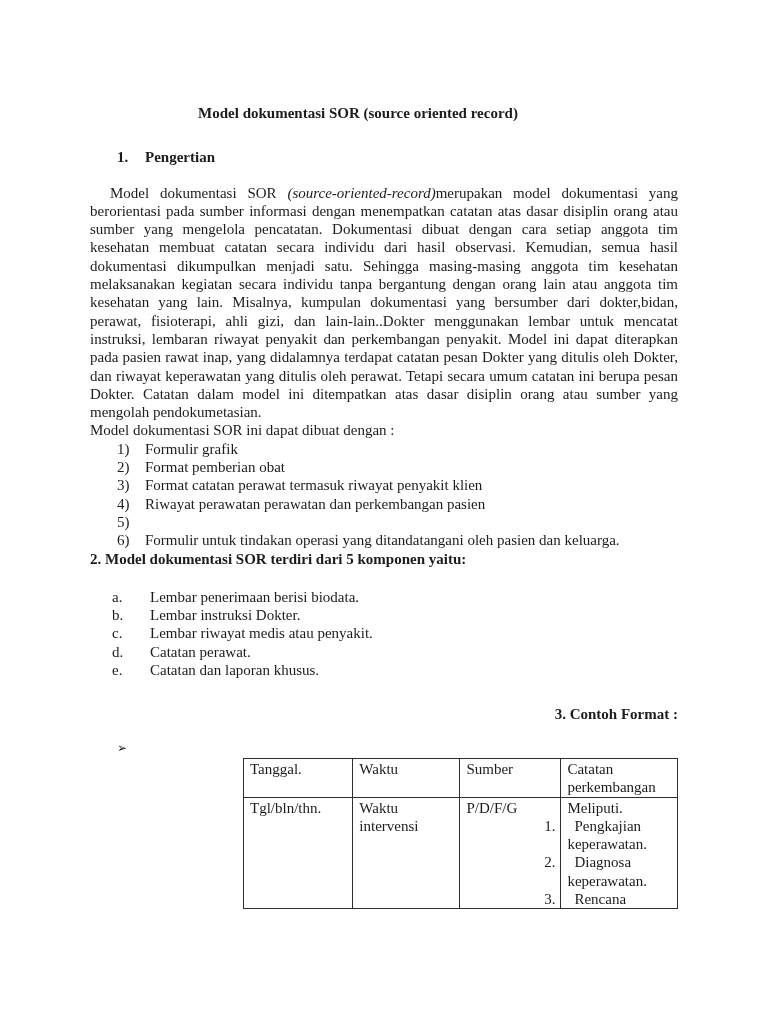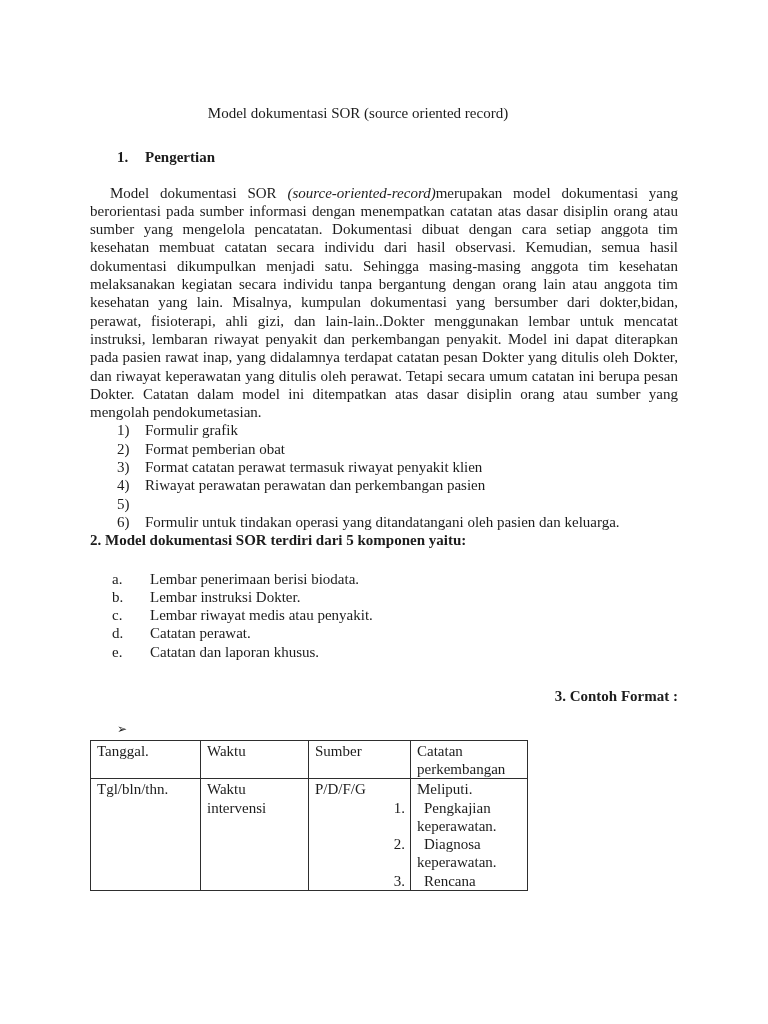--- a/index.html
+++ b/index.html
@@ -18,21 +18,21 @@
     line-height: 18.3px;
     color: #1c1c1c;
   }
   .content {
     padding: 0 90px;
   }
   .doc-title {
     padding-top: 104px;
     padding-right: 52px;
     text-align: center;
-    font-weight: normal;
+    font-weight: bold;
   }
   .h-num {
     margin-top: 26px;
     padding-left: 27px;
     font-weight: bold;
     display: flex;
   }
   .h-num .marker { width: 28px; flex: none; }
   .para {
     margin: 17px 0 0 0;
@@ -61,20 +61,21 @@
   }
   .bullet-row .bmarker {
     width: 28px;
     flex: none;
     font-family: "DejaVu Sans", sans-serif;
     font-size: 12px;
   }
   table.sor {
     border-collapse: collapse;
     table-layout: fixed;
+    margin-left: 153px;
     margin-top: 1px;
   }
   table.sor td {
     border: 1px solid #2e2e2e;
     vertical-align: top;
     padding: 1px 4px 0 6px;
     font-weight: normal;
     text-align: left;
     overflow: hidden;
   }
@@ -91,20 +92,21 @@
 
     <div class="doc-title">Model dokumentasi SOR (source oriented record)</div>
 
     <div class="h-num">
       <span class="marker">1.</span>
       <span>Pengertian</span>
     </div>
 
     <p class="para"><span>Model dokumentasi SOR </span><i>(source-oriented-record)</i><span>merupakan model dokumentasi yang berorientasi pada sumber informasi dengan menempatkan catatan atas dasar disiplin orang atau sumber yang mengelola pencatatan. Dokumentasi dibuat dengan cara setiap anggota tim kesehatan membuat catatan secara individu dari hasil observasi. Kemudian, semua hasil dokumentasi dikumpulkan menjadi satu. Sehingga masing-masing anggota tim kesehatan melaksanakan kegiatan secara individu tanpa bergantung dengan orang lain atau anggota tim kesehatan yang lain. Misalnya, kumpulan dokumentasi yang bersumber dari dokter,bidan, perawat, fisioterapi, ahli gizi, dan lain-lain..Dokter menggunakan lembar untuk mencatat instruksi, lembaran riwayat penyakit dan perkembangan penyakit. Model ini dapat diterapkan pada pasien rawat inap, yang didalamnya terdapat catatan pesan Dokter yang ditulis oleh Dokter, dan riwayat keperawatan yang ditulis oleh perawat. Tetapi secara umum catatan ini berupa pesan Dokter. Catatan dalam model ini ditempatkan atas dasar disiplin orang atau sumber yang mengolah pendokumetasian.</span></p>
 
+    <div class="plain-line">Model dokumentasi SOR ini dapat dibuat dengan :</div>
 
     <div class="list-row">
       <span class="marker">1)</span>
       <span>Formulir grafik</span>
     </div>
     <div class="list-row">
       <span class="marker">2)</span>
       <span>Format pemberian obat</span>
     </div>
     <div class="list-row">

